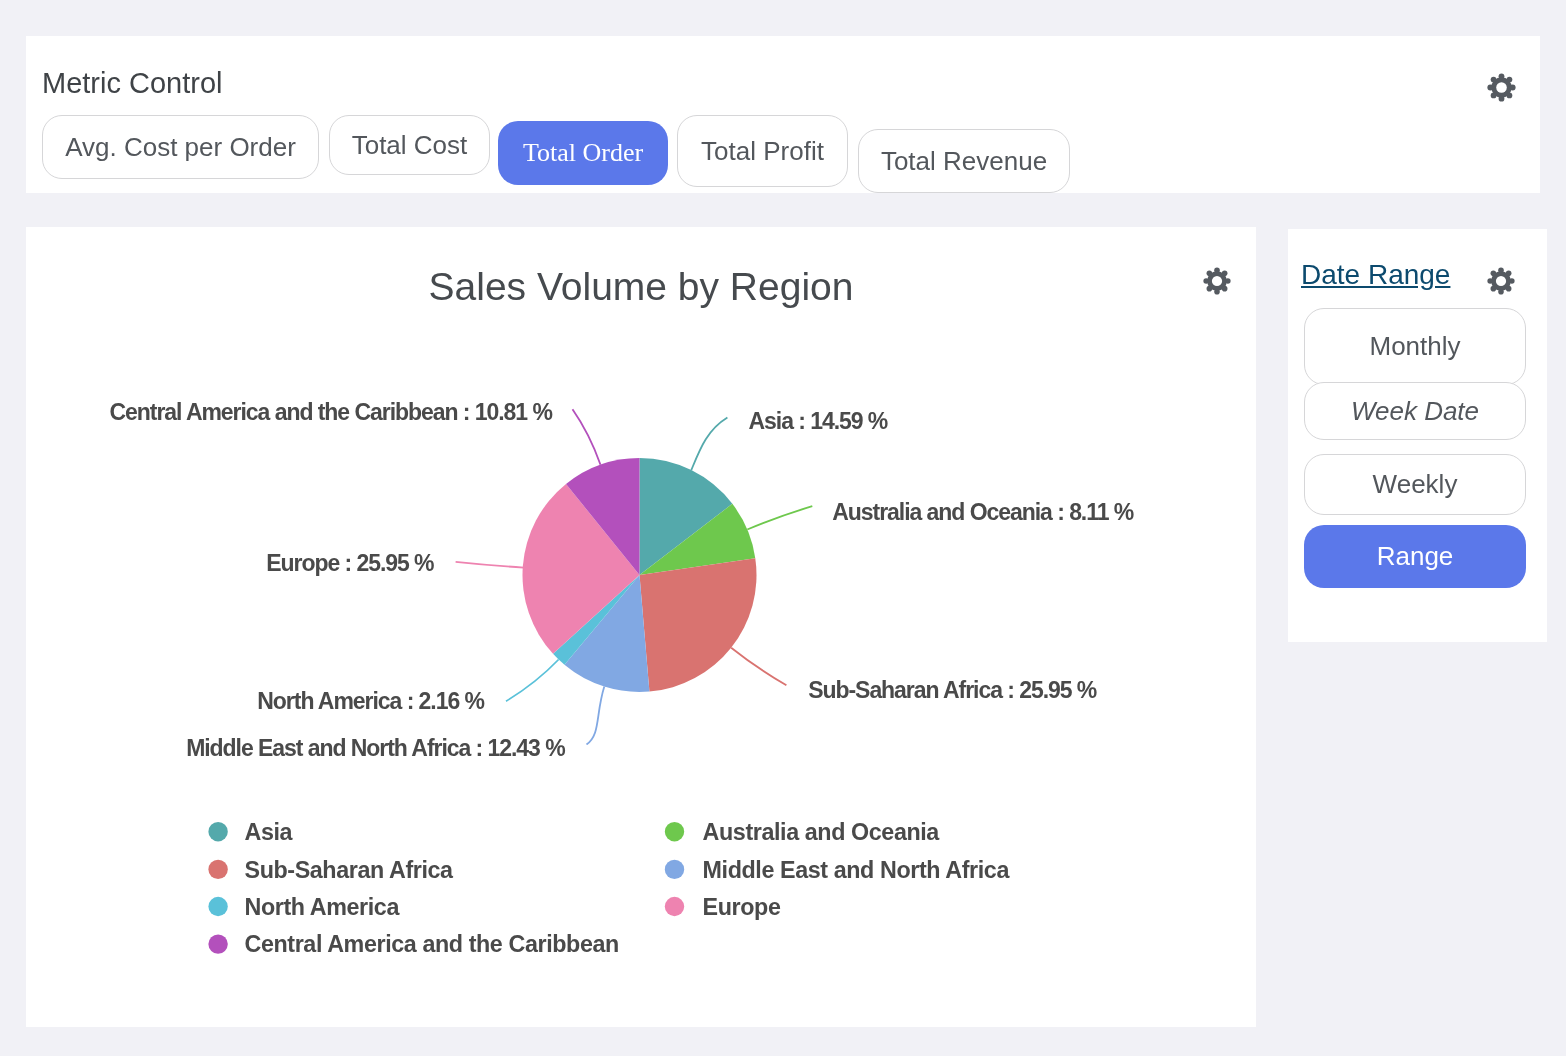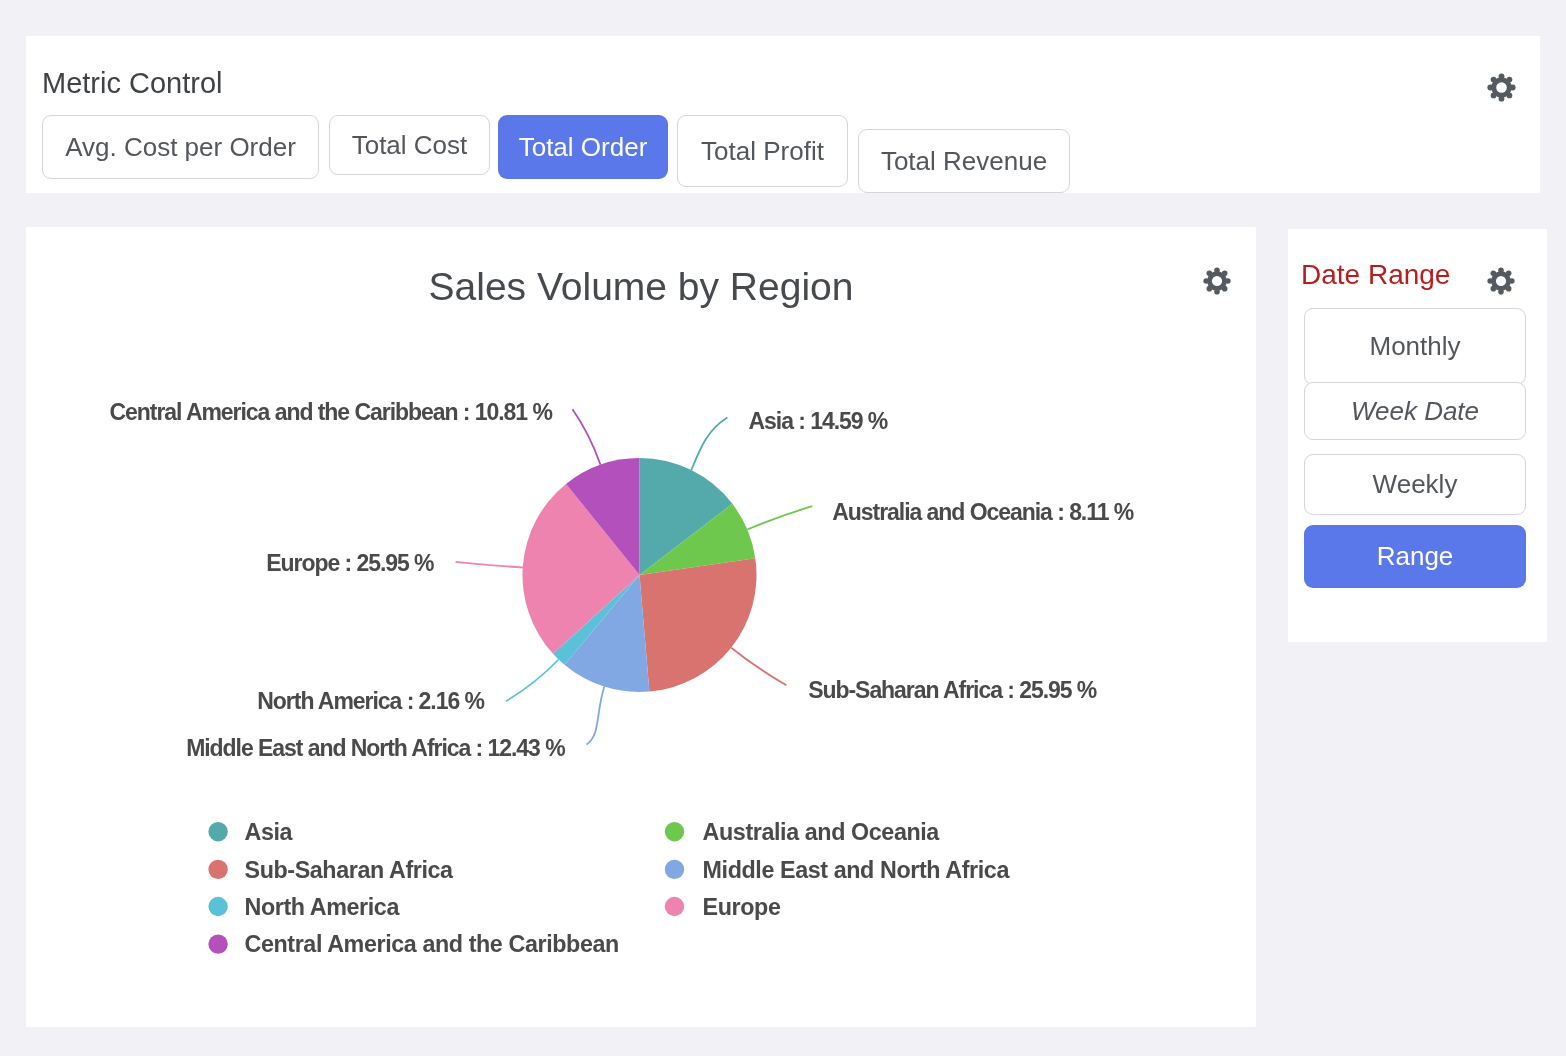--- a/index.html
+++ b/index.html
@@ -1,18 +1,18 @@
 <!DOCTYPE html>
 <html><head>
 <meta charset="utf-8">
 <style>
   html,body{margin:0;padding:0;}
   body{width:1566px;height:1056px;background:#f1f1f6;font-family:"Liberation Sans",sans-serif;position:relative;overflow:hidden;}
   .card{position:absolute;background:#fff;}
-  .btn{position:absolute;box-sizing:border-box;background:#fff;border:1px solid #d6d6d8;border-radius:9px;
+  .btn{position:absolute;box-sizing:border-box;background:#fff;border:1px solid #d6d6d8;border-radius:20px;
        display:flex;align-items:center;justify-content:center;font-size:26px;color:#53575c;}
   .btn.active{background:#5b78ea;border:none;color:#fff;}
   .gear{position:absolute;}
 </style>
 </head>
 <body>
 
 <svg width="0" height="0" style="position:absolute">
   <defs>
     <g id="gearicon" fill="#555a60">
@@ -27,21 +27,21 @@
         <circle cx="22.42" cy="22.42" r="2.9"></circle>
       <circle cx="14.5" cy="14.5" r="5.3" fill="#fff"></circle>
     </g>
   </defs>
 </svg>
 
 <div class="card" style="left:26px;top:36px;width:1514px;height:157px;">
   <div style="position:absolute;left:16px;top:31px;font-size:29px;color:#3f4347;">Metric Control</div>
   <div class="btn" style="left:16px;top:79px;width:277px;height:64px;">Avg. Cost per Order</div>
   <div class="btn" style="left:303px;top:79px;width:161px;height:60px;">Total Cost</div>
-  <div class="btn active" style="left:472px;top:79px;width:170px;height:64px;">Total Order</div>
+  <div class="btn active" style="left:472px;top:85px;width:170px;height:64px;font-family:Liberation Serif, serif;">Total Order</div>
   <div class="btn" style="left:651px;top:79px;width:171px;height:72px;">Total Profit</div>
   <div class="btn" style="left:832px;top:79px;width:212px;height:64px;margin-top:14px;">Total Revenue</div>
   <svg class="gear" style="left:1461px;top:37px;" width="29" height="29" viewBox="0 0 29 29">
       <use href="#gearicon"></use>
     </svg>
 </div>
 
 <div class="card" style="left:26px;top:227px;width:1230px;height:800px;">
 <svg width="1230" height="800" viewBox="0 0 1230 800" style="position:absolute;left:0;top:0;">
   <text x="615" y="73" font-size="39" fill="#464a4e" text-anchor="middle">Sales Volume by Region</text>
@@ -92,21 +92,21 @@
     <circle cx="648.5" cy="679.5" r="9.7" fill="#ee83b0"></circle>
         <text x="676.6" y="687.8">Europe</text>
   </g>
 </svg>
   <svg class="gear" style="left:1177px;top:40px;" width="28" height="28" viewBox="0 0 29 29">
       <use href="#gearicon"></use>
     </svg>
 </div>
 
 <div class="card" style="left:1288px;top:229px;width:259px;height:413px;">
-  <div style="position:absolute;left:13px;top:30px;font-size:28px;color:#b91c1c;">Date Range</div>
+  <div style="position:absolute;left:13px;top:30px;font-size:28px;color:#0c4a6e;text-decoration:underline;">Date Range</div>
   <svg class="gear" style="left:199px;top:38px;" width="28" height="28" viewBox="0 0 29 29">
       <use href="#gearicon"></use>
     </svg>
   <div class="btn" style="left:16px;top:79px;width:222px;height:77px;">Monthly</div>
   <div class="btn" style="left:16px;top:153px;width:222px;height:58px;font-style:italic;">Week Date</div>
   <div class="btn" style="left:16px;top:225px;width:222px;height:61px;">Weekly</div>
   <div class="btn active" style="left:16px;top:296px;width:222px;height:63px;">Range</div>
 </div>
 
 </body></html>

